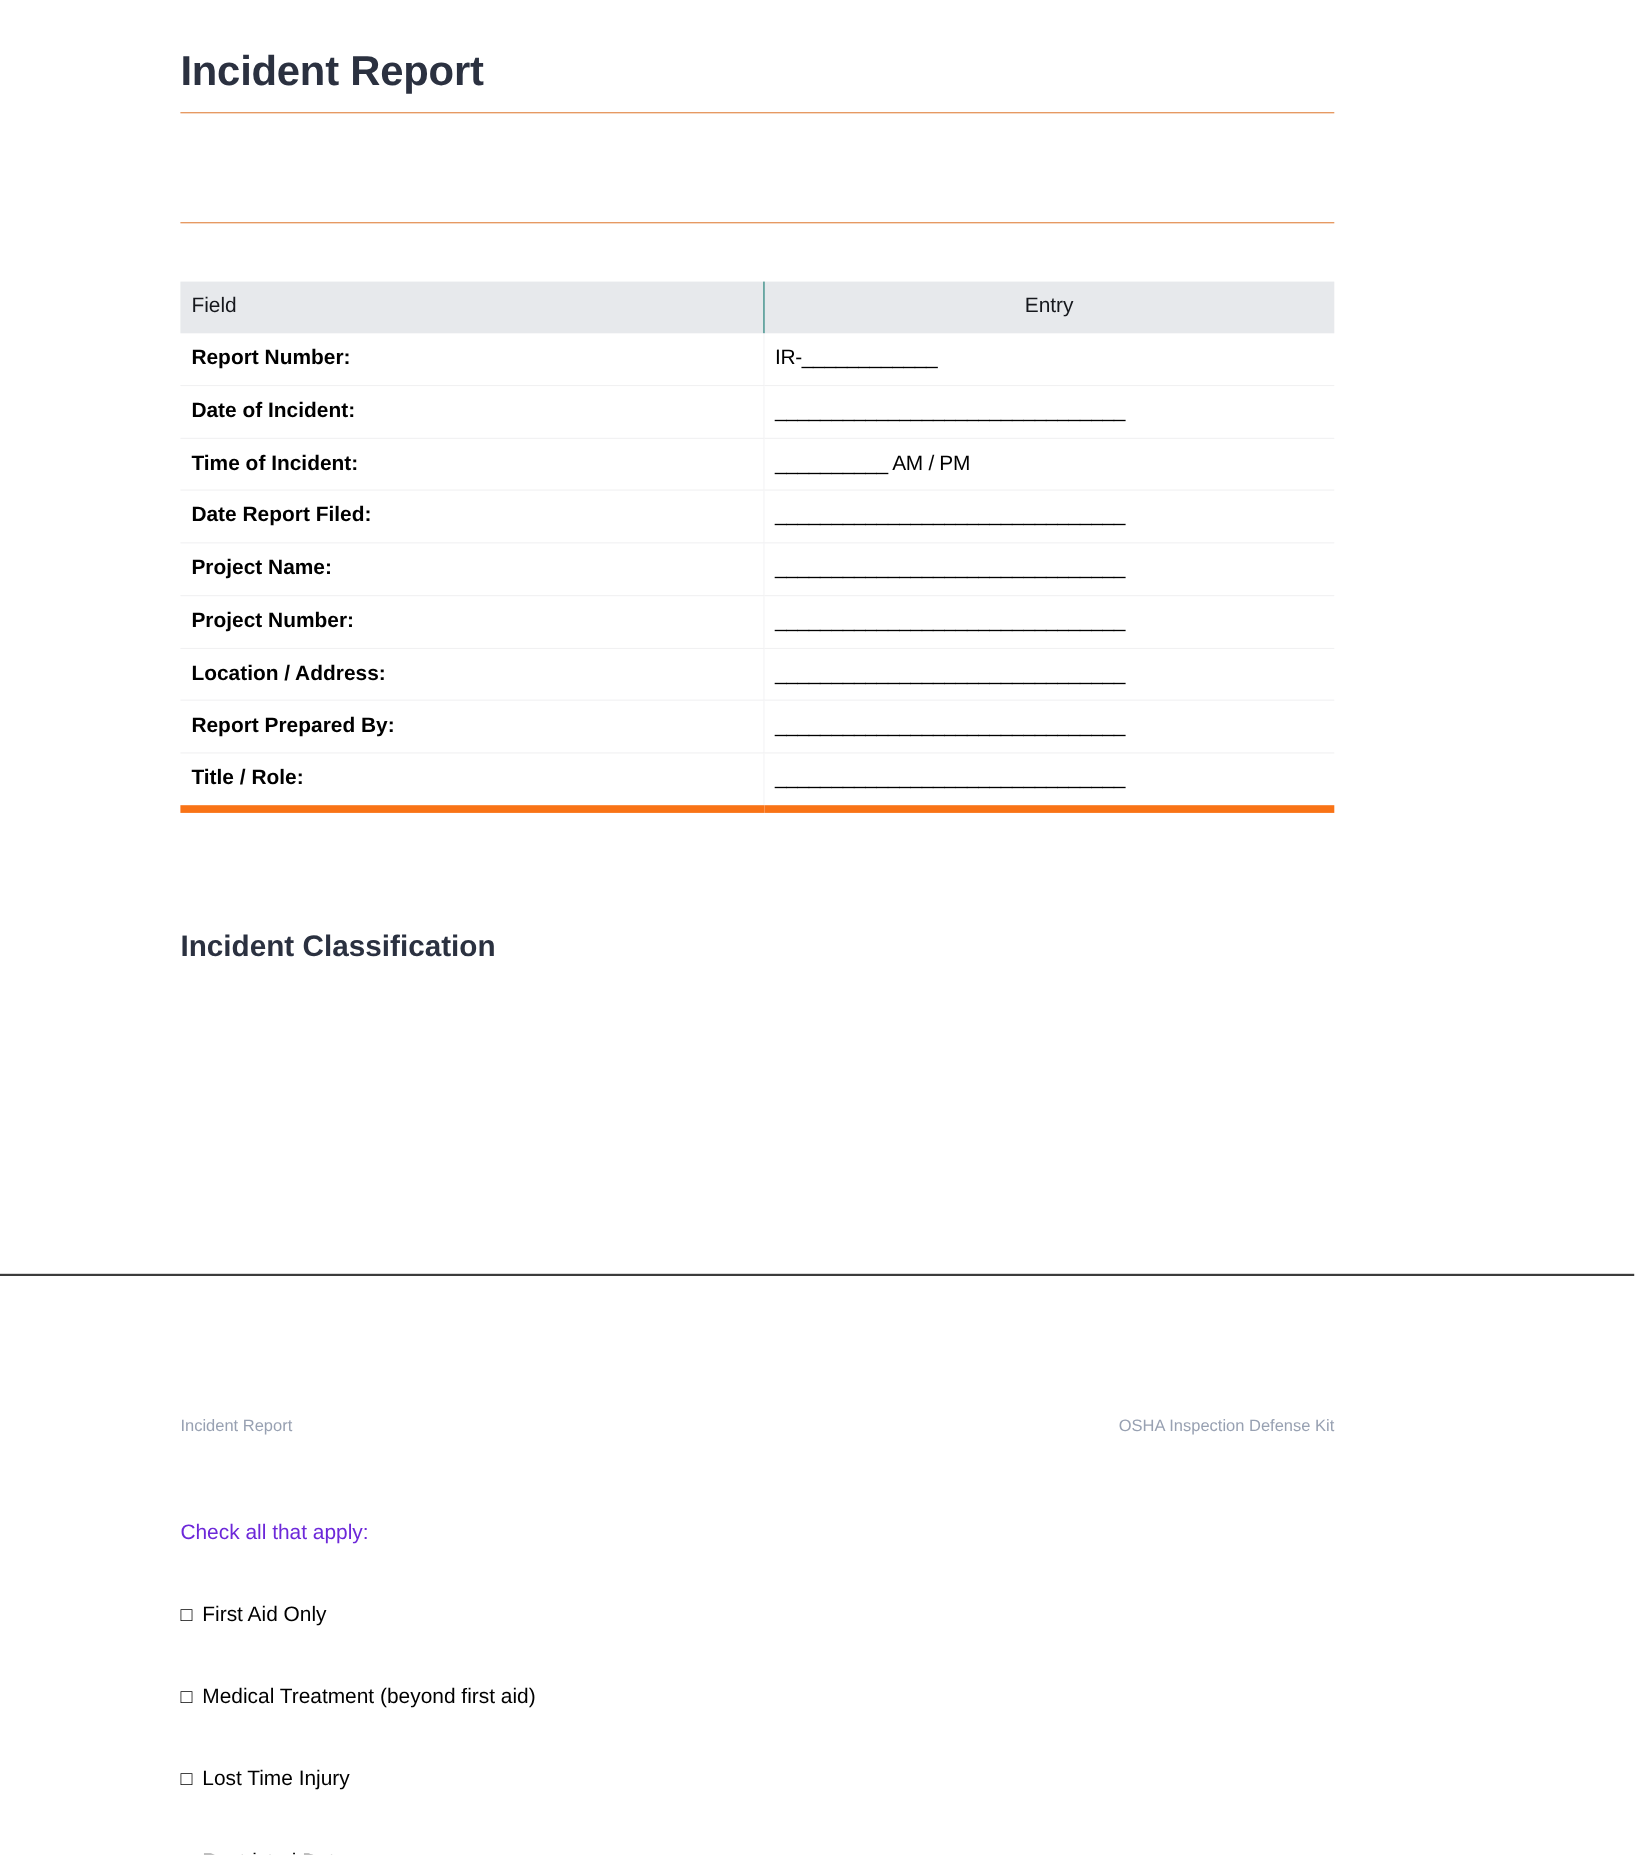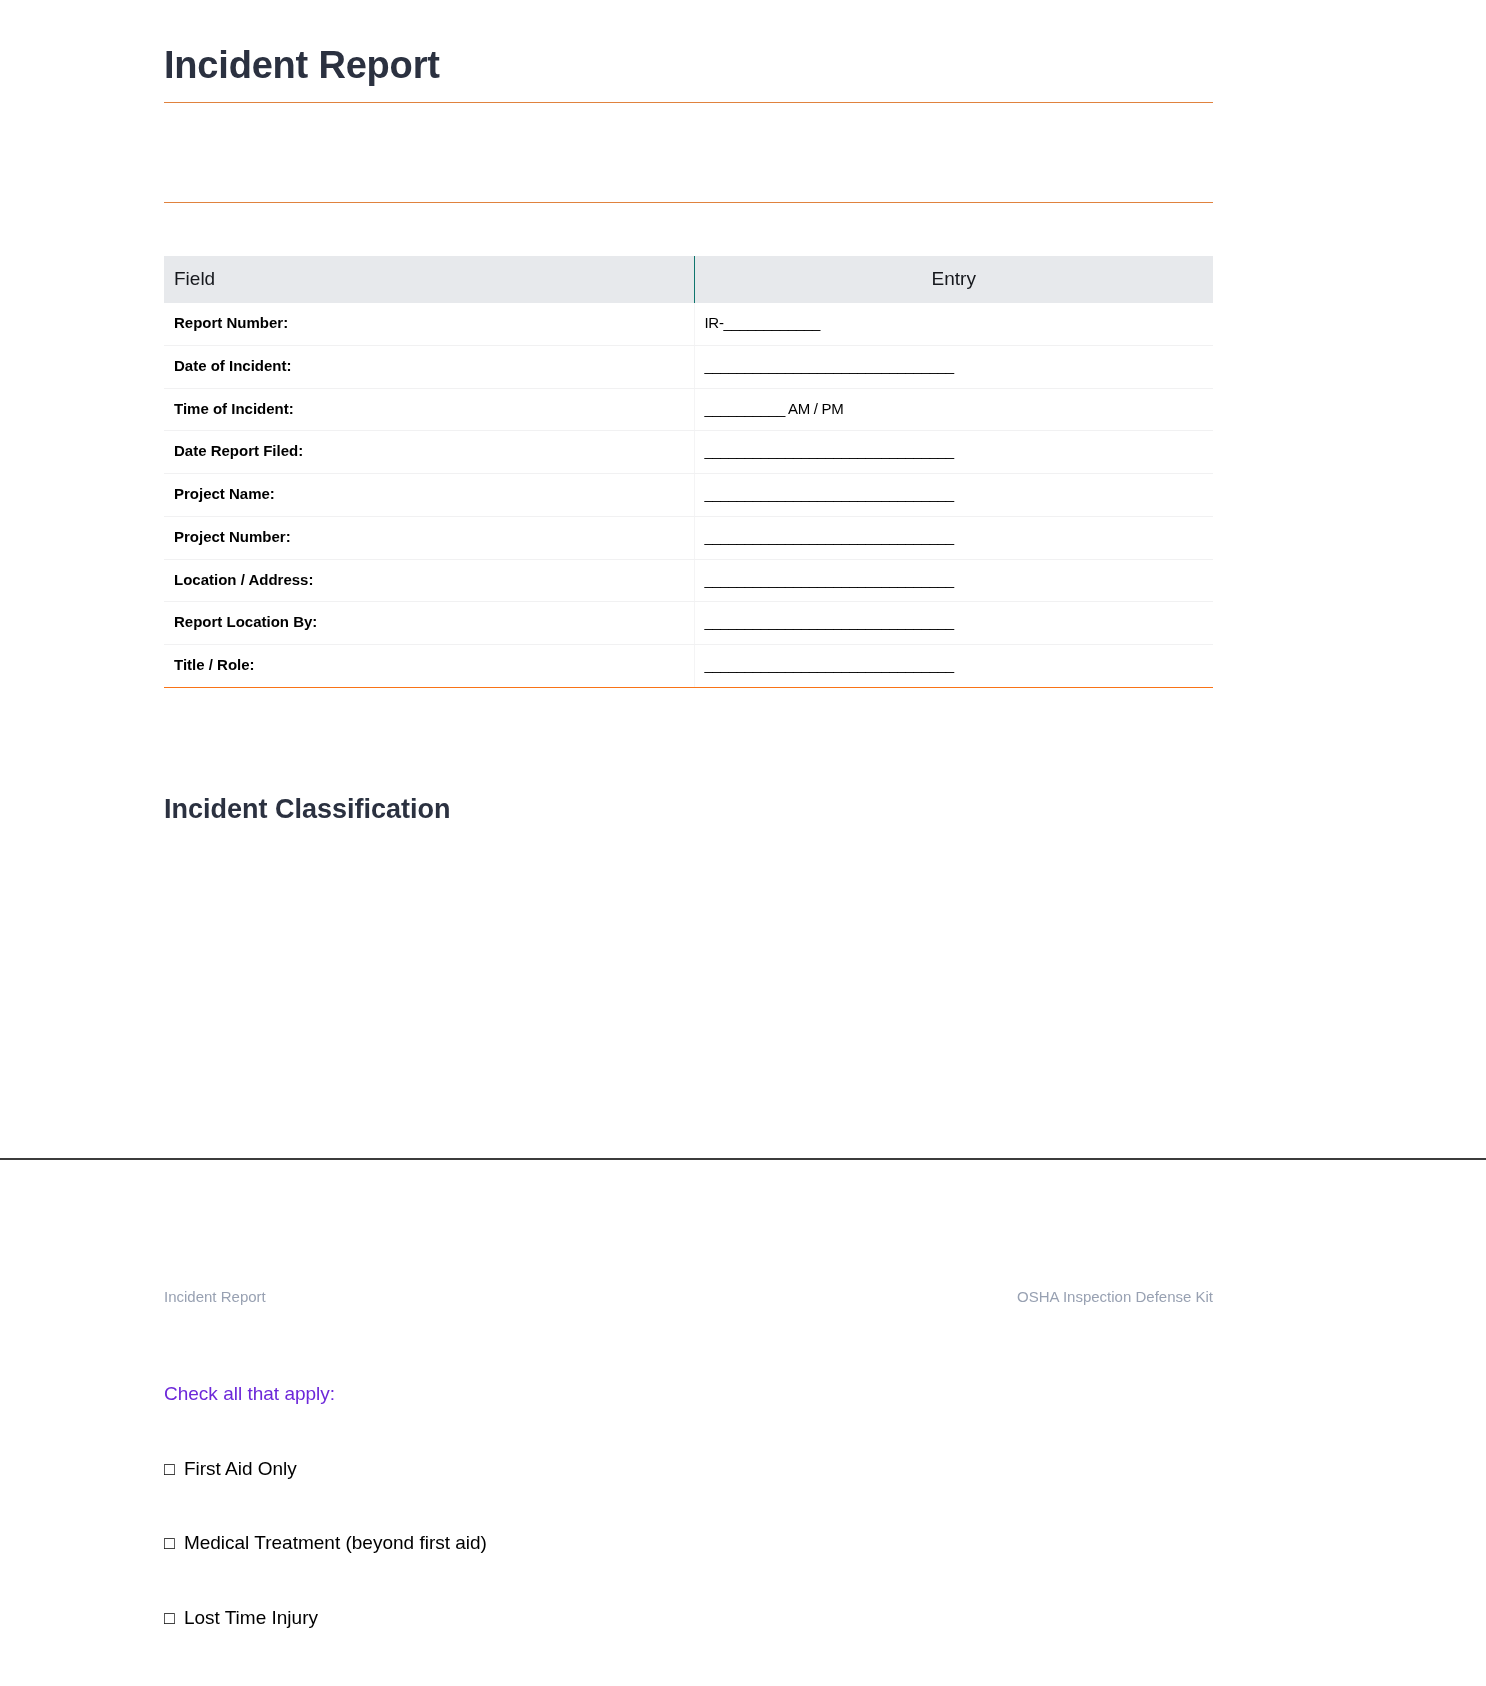--- a/index.html
+++ b/index.html
@@ -71,30 +71,30 @@
     text-align: left;
     font-weight: normal;
     font-size: 19px;
     color: #16181d;
     padding: 12px 10px 13px 10px;
     border-right: 1px solid #0f766e;
   }
   .info-table thead th:last-child { border-right: none; text-align: center; }
 
   .info-table tbody td {
-    font-size: 15px;
+    font-size: 19px;
     color: #000000;
     padding: 11px 10px 12px 10px;
     border-bottom: 1px solid #f1f1f2;
     border-right: 1px solid #f4f4f5;
     vertical-align: top;
     line-height: 1.25;
   }
   .info-table tbody td:last-child { border-right: none; }
-  .info-table tbody tr:last-child td { border-bottom: 1px solid #f97316; }
+  .info-table tbody tr:last-child td { border-bottom: 7px solid #f97316; }
   .info-table tbody td.lbl {
     font-weight: bold;
   }
   .info-table tbody td.ent {
     white-space: pre;
     letter-spacing: -0.3px;
   }
 
   
   .section-heading {
@@ -191,21 +191,21 @@
           </tr>
           <tr>
             <td class="lbl">Project Number:</td>
             <td class="ent">_______________________________</td>
           </tr>
           <tr>
             <td class="lbl">Location / Address:</td>
             <td class="ent">_______________________________</td>
           </tr>
           <tr>
-            <td class="lbl">Report Location By:</td>
+            <td class="lbl">Report Prepared By:</td>
             <td class="ent">_______________________________</td>
           </tr>
           <tr>
             <td class="lbl">Title / Role:</td>
             <td class="ent">_______________________________</td>
           </tr>
         </tbody>
       </table>
 
       <h2 class="section-heading">Incident Classification</h2>

